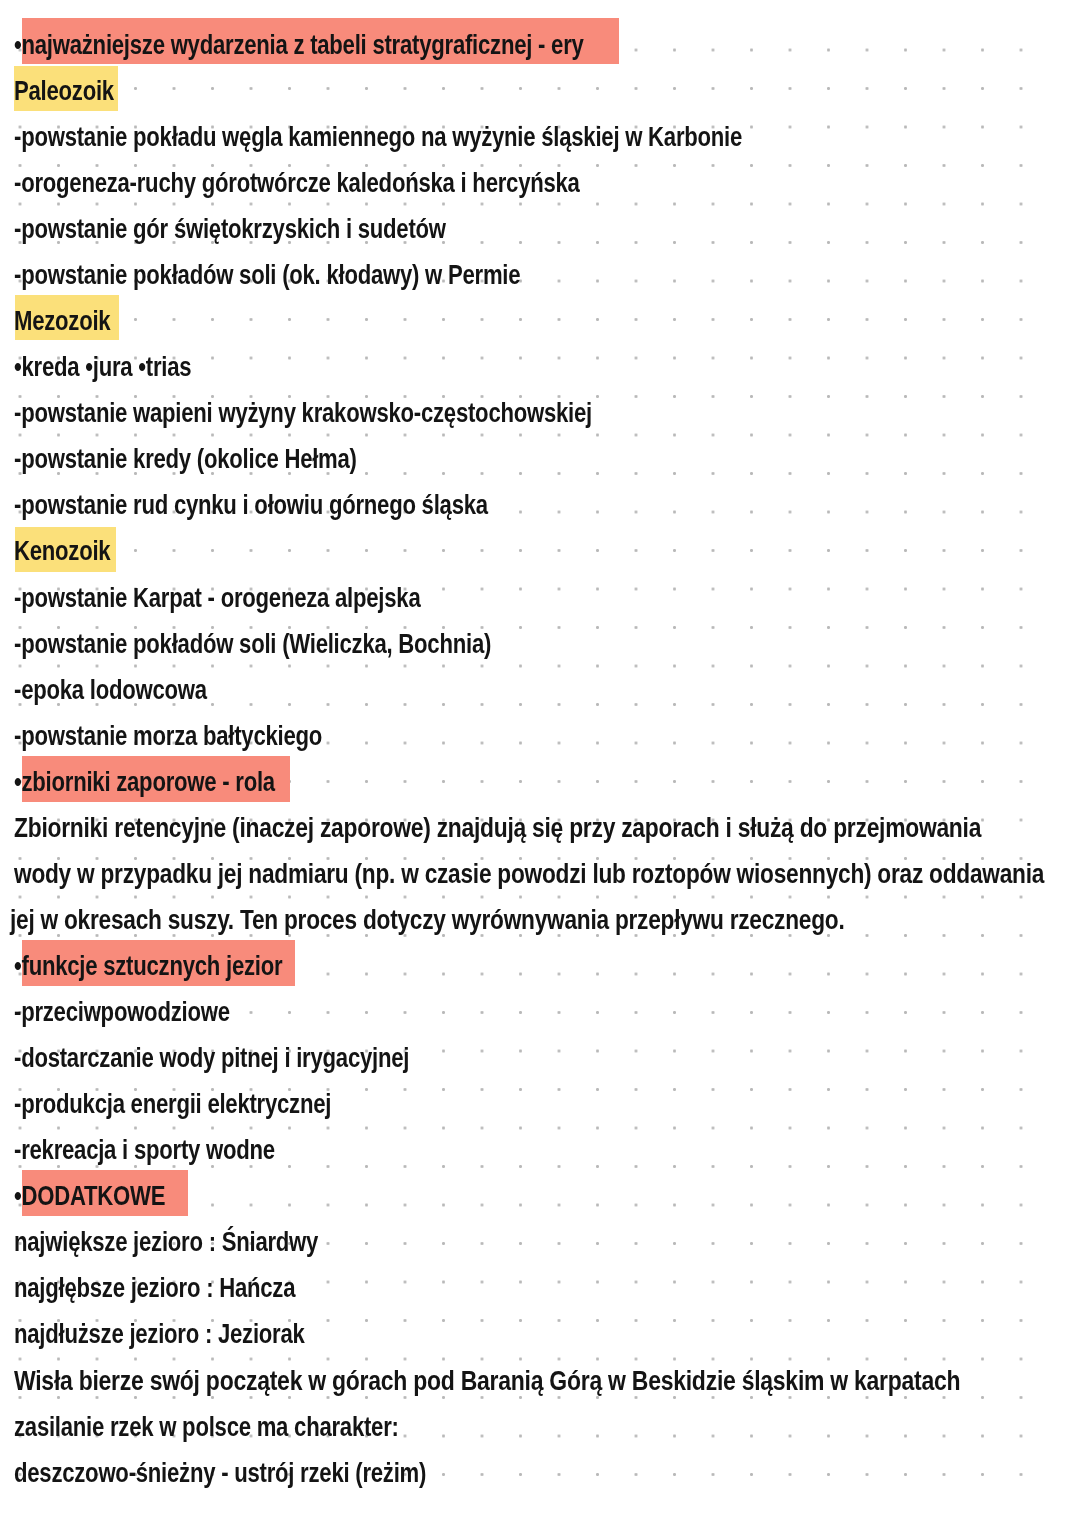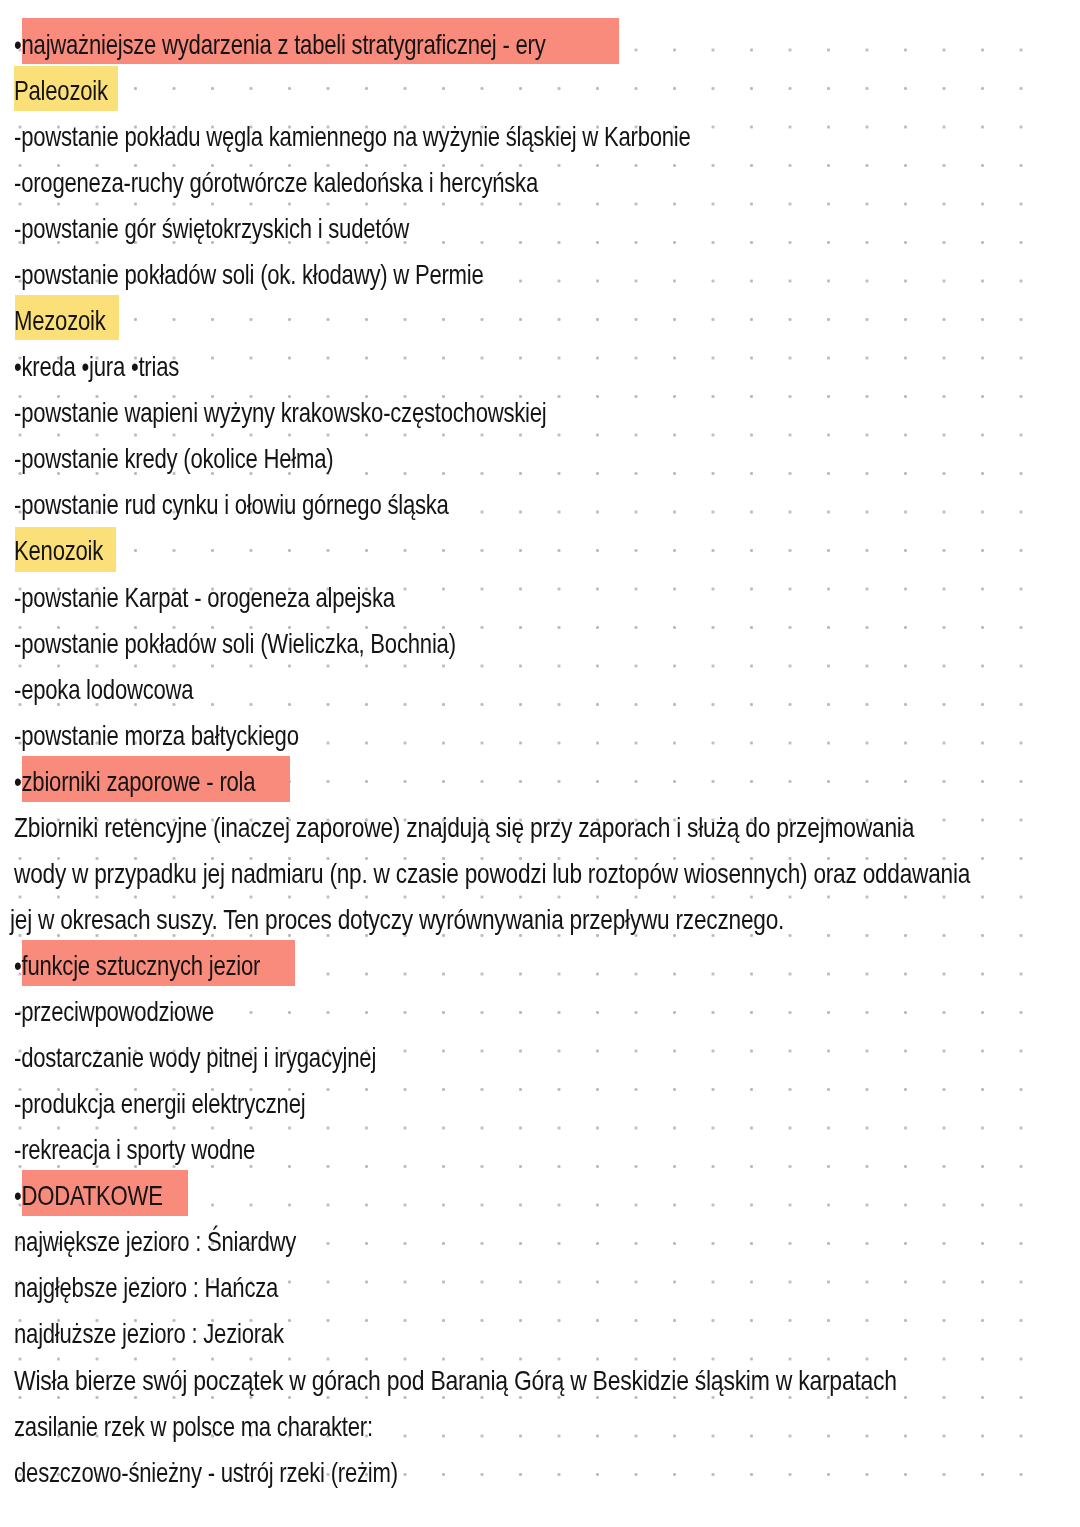--- a/index.html
+++ b/index.html
@@ -3,20 +3,21 @@
 <meta charset="utf-8">
 <style>
   html, body { margin: 0; padding: 0; background: #ffffff; }
   body { width: 1080px; height: 1527px; position: relative; overflow: hidden; }
   .page {
     position: absolute; left: 0; top: 0; width: 1080px; height: 1527px;
     background-color: #ffffff;
     background-image: radial-gradient(circle, #b9b9b9 1.3px, rgba(255,255,255,0) 1.6px);
     background-size: 38.5px 38.5px;
     background-position: 0.75px 30.75px;
+    font-weight: bold;
   }
   .grid-mask {
     position: absolute; left: 1042px; top: 0; width: 38px; height: 1527px; background: #ffffff;
   }
   .grid-mask-top {
     position: absolute; left: 0; top: 0; width: 1080px; height: 30px; background: #ffffff;
   }
   .grid-mask-bottom {
     position: absolute; left: 0; top: 1495px; width: 1080px; height: 32px; background: #ffffff;
   }

